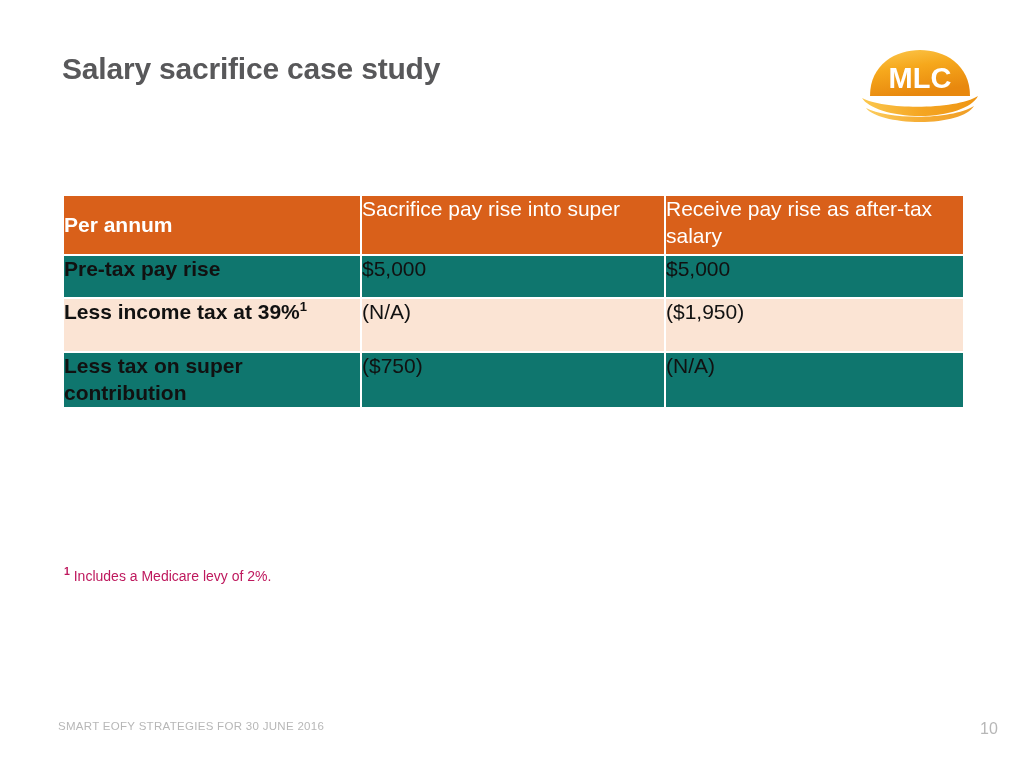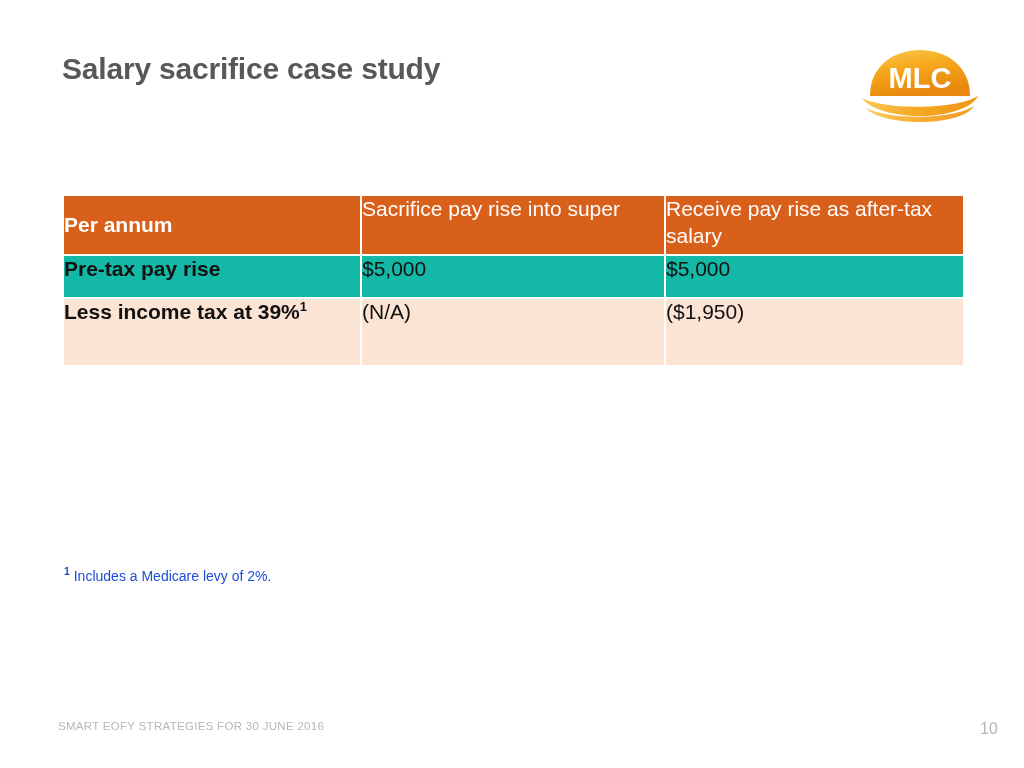--- a/index.html
+++ b/index.html
@@ -74,42 +74,42 @@
     vertical-align: middle;
     padding-top: 0;
     padding-bottom: 0;
   }
   .hdr.value-cell {
     font-weight: normal;
     vertical-align: top;
   }
 
   
-  .shade-dark  { background: #14b8a6; }
+  .shade-dark  { background: #0f766e; }
   .shade-light { background: #fbe4d4; }
 
   .label-cell   { font-weight: bold; margin-top: 17px; }
   .value-cell   { font-weight: normal; }
 
-  .r-tall  { height: 66px; }
+  .r-tall  { height: 52px; }
   .r-short { height: 41px; }
 
   sup {
     font-size: 0.62em;
     vertical-align: super;
     line-height: 0;
   }
 
   
   .footnote {
     position: absolute;
     left: 64px;
     top: 568px;
     font-size: 14px;
-    color: #1d4ed8;
+    color: #be185d;
     font-family: "Liberation Sans", sans-serif;
   }
   .footnote sup { font-size: 0.75em; font-weight: bold; }
 
   
   .footer-text {
     position: absolute;
     left: 58px;
     top: 720px;
     font-size: 11.5px;
@@ -172,20 +172,25 @@
       <tr>
         <td class="cell label-cell shade-dark r-short">Pre-tax pay rise</td>
         <td class="cell value-cell shade-dark r-short">$5,000</td>
         <td class="cell value-cell shade-dark r-short">$5,000</td>
       </tr>
       <tr>
         <td class="cell label-cell shade-light r-tall">Less income tax at 39%<sup>1</sup></td>
         <td class="cell value-cell shade-light r-tall">(N/A)</td>
         <td class="cell value-cell shade-light r-tall">($1,950)</td>
       </tr>
+      <tr>
+        <td class="cell label-cell shade-dark r-tall">Less tax on super contribution</td>
+        <td class="cell value-cell shade-dark r-tall">($750)</td>
+        <td class="cell value-cell shade-dark r-tall">(N/A)</td>
+      </tr>
     </tbody>
 </table>
 
 <div class="footnote">
   <sup>1</sup><span> Includes a Medicare levy of 2%.</span>
 </div>
 
 <div class="footer-text">Smart EOFY strategies for 30 June 2016</div>
 <div class="page-number">10</div>
 

